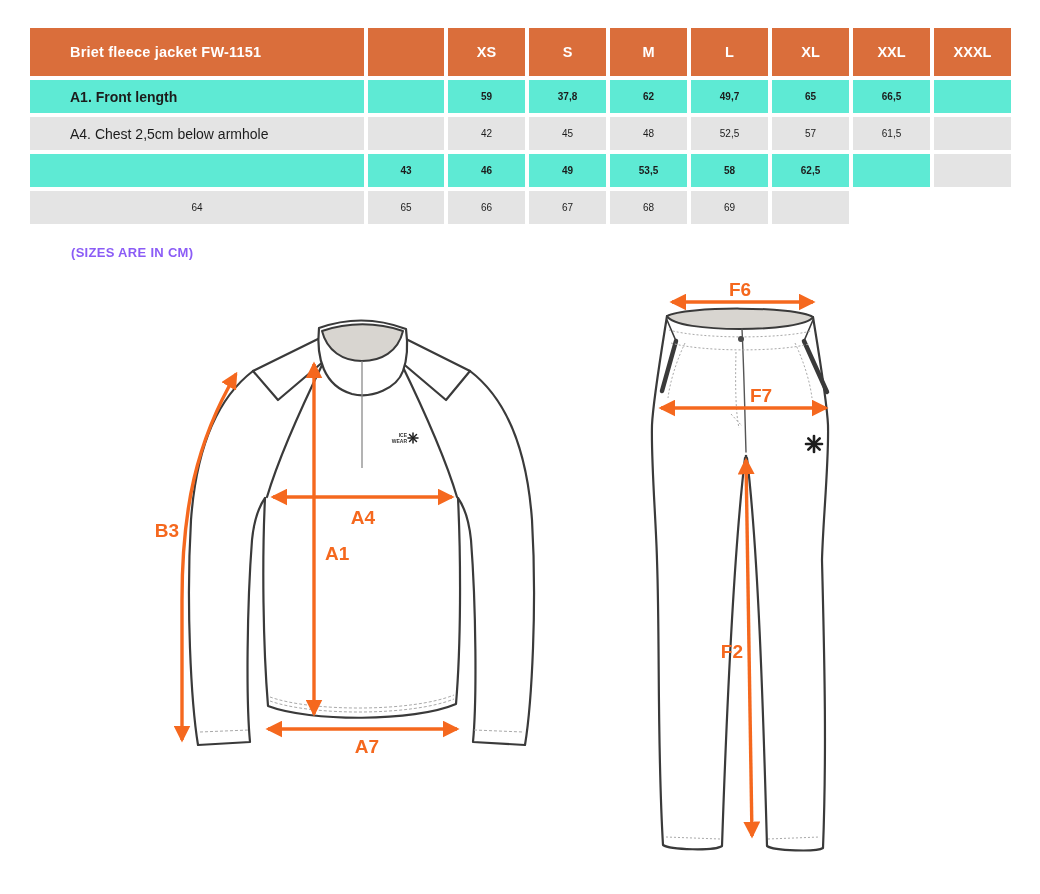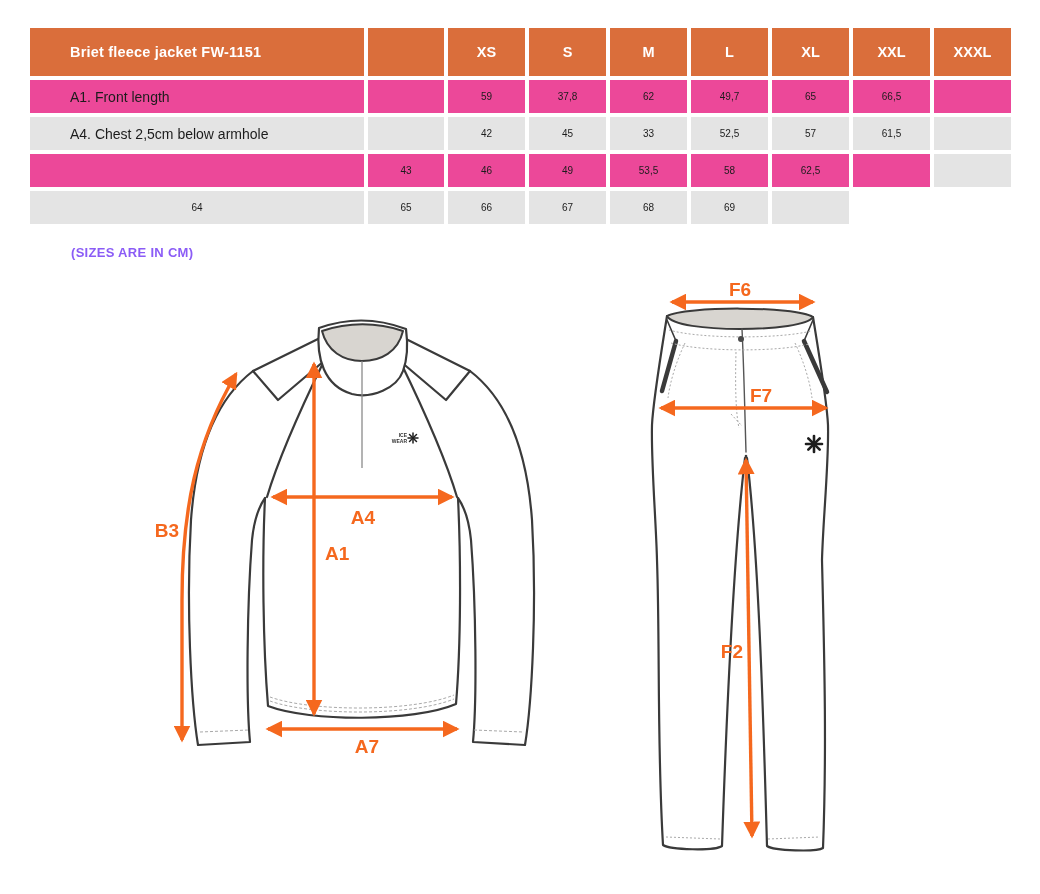--- a/index.html
+++ b/index.html
@@ -18,21 +18,21 @@
   .hcell{
     background:#DA6E3B;color:#ffffff;font-weight:bold;font-size:14.5px;
     display:flex;align-items:center;justify-content:center;
   }
   .hcell.title{justify-content:flex-start;padding-left:40px;letter-spacing:.2px;}
   .cell{
     display:flex;align-items:center;justify-content:center;
     font-size:10px;color:#1c1c1c;
   }
   .cell.label{justify-content:flex-start;padding-left:40px;font-size:14px;}
-  .row-dark{background:#ec4899;}
+  .row-dark{background:#5eead4;font-weight:bold;}
   .row-light{background:#E4E4E4;}
   
   .note{
     position:absolute;left:71px;top:245px;
     color:#8b5cf6;font-size:13px;font-weight:600;letter-spacing:.3px;
   }
   
   .jacket-svg{position:absolute;left:140px;top:295px;}
   .pants-svg{position:absolute;left:615px;top:275px;}
   svg text.dim{
@@ -68,21 +68,21 @@
     <div class="cell row-dark">62</div>
     <div class="cell row-dark">49,7</div>
     <div class="cell row-dark">65</div>
     <div class="cell row-dark">66,5</div>
     <div class="cell row-dark"></div>
 
     <div class="cell label row-light">A4. Chest 2,5cm below armhole</div>
     <div class="cell row-light"></div>
     <div class="cell row-light">42</div>
     <div class="cell row-light">45</div>
-    <div class="cell row-light">33</div>
+    <div class="cell row-light">48</div>
     <div class="cell row-light">52,5</div>
     <div class="cell row-light">57</div>
     <div class="cell row-light">61,5</div>
     <div class="cell row-light"></div>
 
     <div class="cell row-dark"></div>
     <div class="cell row-dark">43</div>
     <div class="cell row-dark">46</div>
     <div class="cell row-dark">49</div>
     <div class="cell row-dark">53,5</div>

